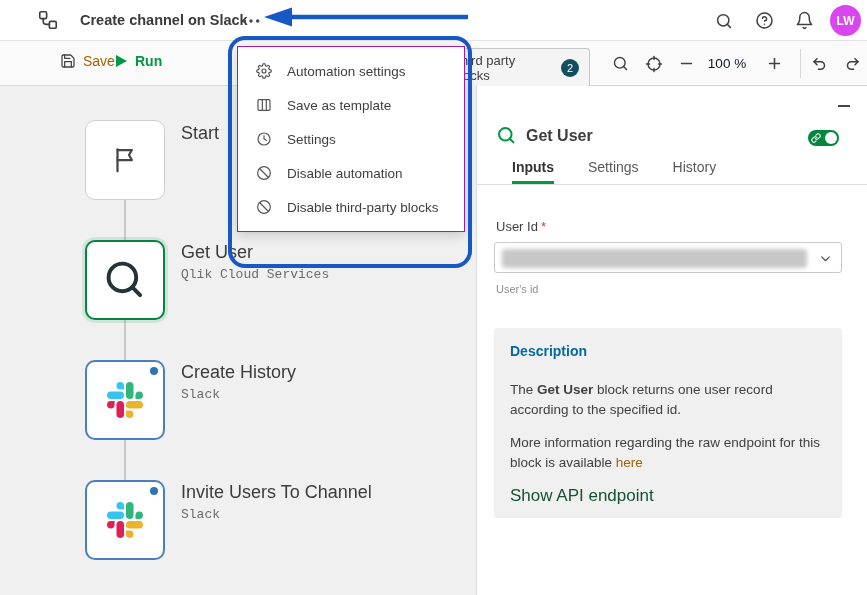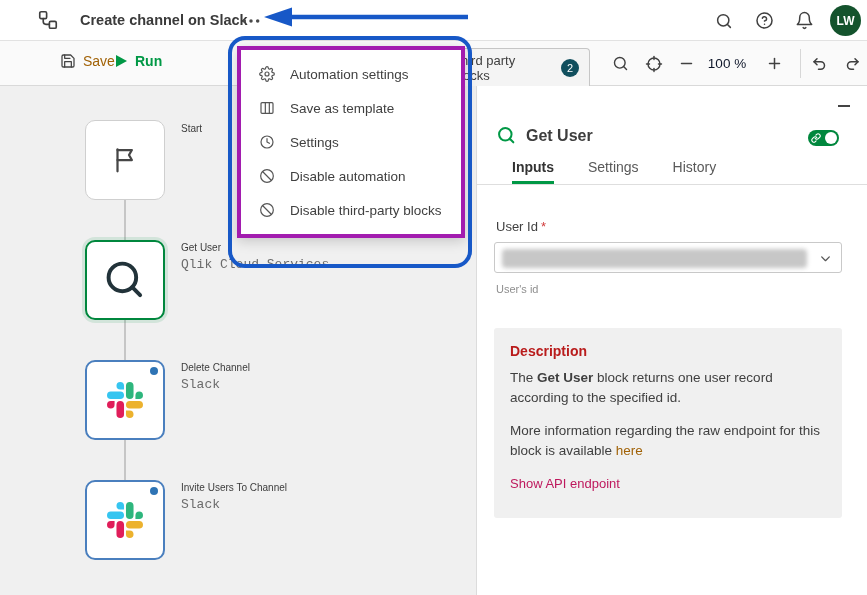--- a/index.html
+++ b/index.html
@@ -6,21 +6,21 @@
   html,body { width:867px; height:595px; }
   .app { position:relative; width:867px; height:595px; background:#fff; overflow:hidden; }
 
   
   .header { position:absolute; top:0; left:0; width:867px; height:41px; background:#fff; border-bottom:1px solid #e2e2e2; z-index:2; }
   .flow-icon { position:absolute; left:37px; top:9px; }
   .page-title { position:absolute; left:80px; top:12px; font-size:14.5px; font-weight:bold; color:#3a3a3a; white-space:nowrap; }
   .dots-btn { position:absolute; left:236px; top:10px; width:30px; height:21px; background:none; border:none; cursor:pointer; display:flex; align-items:center; justify-content:center; }
   .hbtn { position:absolute; top:8px; width:25px; height:25px; background:none; border:none; cursor:pointer; display:flex; align-items:center; justify-content:center; }
   .hbtn.search { left:711px; } .hbtn.help { left:752px; } .hbtn.bell { left:792px; }
-  .avatar { position:absolute; left:830px; top:5px; width:31px; height:31px; border-radius:50%; background:#14532d; color:#fff; font-size:12px; font-weight:bold; display:flex; align-items:center; justify-content:center; cursor:pointer; }
+  .avatar { position:absolute; left:830px; top:5px; width:31px; height:31px; border-radius:50%; background:#d946ef; color:#fff; font-size:12px; font-weight:bold; display:flex; align-items:center; justify-content:center; cursor:pointer; }
 
   
   .toolbar { position:absolute; top:41px; left:0; width:867px; height:45px; background:#fafafa; border-bottom:1px solid #d9d9d9; z-index:1; }
   .save-btn { position:absolute; left:60px; top:12px; display:flex; gap:7px; align-items:center; font-size:14px; color:#a16207; background:none; border:none; cursor:pointer; }
   .run-btn { position:absolute; left:116px; top:12px; display:flex; gap:8px; align-items:center; font-size:14px; font-weight:bold; color:#009845; background:none; border:none; cursor:pointer; }
   .play-tri { width:0; height:0; border-left:11px solid #009845; border-top:6.5px solid transparent; border-bottom:6.5px solid transparent; }
   .chip { position:absolute; left:442px; top:7px; height:38px; width:148px; background:#f4f4f4; border:1px solid #c6c6c6; border-bottom:none; border-radius:4px 4px 0 0; display:flex; align-items:center; padding:0 10px; gap:8px; font-size:13px; color:#404040; cursor:pointer; }
   .chip .badge { width:18px; height:18px; border-radius:50%; background:#114f5e; color:#fff; font-size:11px; display:flex; align-items:center; justify-content:center; flex:0 0 18px; }
   .tbtn { position:absolute; top:11px; width:23px; height:23px; display:flex; align-items:center; justify-content:center; background:none; border:none; cursor:pointer; }
   .tbtn.t-search { left:609px; } .tbtn.t-cross { left:642px; } .tbtn.t-minus { left:675px; }
@@ -31,26 +31,26 @@
   
   .canvas { position:absolute; top:86px; left:0; width:476px; height:509px; background:#f0f0f0; }
   .connector { position:absolute; left:124px; top:74px; width:2px; height:360px; background:#c6c6c6; }
   .block { position:absolute; left:85px; width:80px; height:80px; background:#fff; border-radius:10px; display:flex; align-items:center; justify-content:center; cursor:pointer; }
   .block.b-start { top:34px; border:1px solid #cfcfcf; }
   .block.b-getuser { top:154px; border:2px solid #00873d; box-shadow:0 0 0 3px rgba(0,152,69,0.12); }
   .block.b-slack1 { top:274px; border:2px solid #4a7fbe; }
   .block.b-slack2 { top:394px; border:2px solid #4a7fbe; }
   .block .corner-dot { position:absolute; top:5px; right:5px; width:8px; height:8px; border-radius:50%; background:#2e74b5; }
   .blabel { position:absolute; left:181px; }
-  .blabel .bt { font-size:10px; color:#3c3c3c; white-space:nowrap; }
+  .blabel .bt { font-size:18px; color:#3c3c3c; white-space:nowrap; }
   .blabel .bs { font-size:13px; color:#6b6b6b; margin-top:4px; white-space:nowrap;font-family:Liberation Mono, monospace; }
   .bl-start { top:37px; } .bl-getuser { top:156px; } .bl-slack1 { top:276px; } .bl-slack2 { top:396px; }
 
   
-  .menu { position:absolute; left:237px; top:46px; width:228px; background:#fff; border:4px solid #a21caf; box-shadow:0 3px 12px rgba(0,0,0,0.18); padding:7px 0; z-index:20; }
+  .menu { position:absolute; left:237px; top:46px; width:228px; background:#fff; border:1px solid #a21caf; box-shadow:0 3px 12px rgba(0,0,0,0.18); padding:7px 0; z-index:20; }
   .menu-item { height:34px; display:flex; align-items:center; gap:15px; padding:0 18px; font-size:13.5px; color:#404040; cursor:pointer; }
   .micon { flex:0 0 16px; height:16px; }
   .micon svg { stroke:#565656; fill:none; stroke-width:1.8; stroke-linecap:round; stroke-linejoin:round; }
 
   
   .anno-rect { position:absolute; left:228px; top:36px; width:244px; height:232px; border:4px solid #1758c7; border-radius:17px; z-index:30; pointer-events:none; }
   .anno-arrow { position:absolute; left:256px; top:4px; z-index:30; pointer-events:none; }
 
   
   .panel { position:absolute; top:86px; left:476px; width:391px; height:509px; background:#fff; border-left:1px solid #dcdcdc; }
@@ -65,24 +65,24 @@
   .tab { font-size:14px; color:#595959; line-height:31px; position:relative; cursor:pointer; }
   .tab.active { color:#333; font-weight:bold; }
   .tab.active::after { content:""; position:absolute; left:0; right:0; bottom:0; height:3px; background:#009845; }
   .f-label { position:absolute; top:133px; left:19px; font-size:13px; color:#404040; }
   .f-label .req { color:#d13b3b; margin-left:3px; }
   .select { position:absolute; top:156px; left:17px; width:348px; height:31px; border:1px solid #c9c9c9; border-radius:3px; background:#fff; cursor:pointer; }
   .redact { position:absolute; left:7px; top:6px; width:305px; height:19px; background:#c7c7c7; border-radius:4px; filter:blur(2px); }
   .chev { position:absolute; right:9px; top:9px; }
   .f-help { position:absolute; top:197px; left:19px; font-size:11px; color:#8f8f8f; }
   .desc { position:absolute; top:242px; left:17px; width:348px; height:190px; background:#f0f0f0; border-radius:3px; padding:15px 16px; }
-  .desc h4 { font-size:14px; color:#b91c1c; margin-bottom:9px; }
+  .desc h4 { font-size:14px; color:#0369a1; margin-bottom:21px; }
   .desc p { font-size:13.5px; color:#404040; line-height:20px; margin-bottom:13px; }
   .link { color:#a16207; text-decoration:none; cursor:pointer;margin-top:8px; }
-  .api-link { display:inline-block; font-size:13px; color:#be185d; text-decoration:none; cursor:pointer; }
+  .api-link { display:inline-block; font-size:17px; color:#14532d; text-decoration:none; cursor:pointer; }
 </style>
 </head>
 <body>
 
 <div class="app">
 
   <div class="header">
     <span class="flow-icon">
       <svg width="22" height="22" viewBox="0 0 24 24" fill="none" stroke="#3f3f3f" stroke-width="1.8" stroke-linecap="round">
         <rect x="3" y="3" width="7.5" height="7.5" rx="1.5"></rect>
@@ -208,21 +208,21 @@
     <div class="block b-slack1">
       <span class="corner-dot"></span>
       <svg width="36" height="36" viewBox="0 0 24 24">
         <path fill="#E01E5A" d="M5.042 15.165a2.528 2.528 0 0 1-2.52 2.523A2.528 2.528 0 0 1 0 15.165a2.527 2.527 0 0 1 2.522-2.52h2.52v2.52zM6.313 15.165a2.527 2.527 0 0 1 2.521-2.52 2.527 2.527 0 0 1 2.521 2.52v6.313A2.528 2.528 0 0 1 8.834 24a2.528 2.528 0 0 1-2.521-2.522v-6.313z"></path>
         <path fill="#36C5F0" d="M8.834 5.042a2.528 2.528 0 0 1-2.521-2.52A2.528 2.528 0 0 1 8.834 0a2.528 2.528 0 0 1 2.521 2.522v2.52H8.834zM8.834 6.313a2.528 2.528 0 0 1 2.521 2.521 2.528 2.528 0 0 1-2.521 2.521H2.522A2.528 2.528 0 0 1 0 8.834a2.528 2.528 0 0 1 2.522-2.521h6.312z"></path>
         <path fill="#2EB67D" d="M18.956 8.834a2.528 2.528 0 0 1 2.522-2.521A2.528 2.528 0 0 1 24 8.834a2.528 2.528 0 0 1-2.522 2.521h-2.522V8.834zM17.688 8.834a2.528 2.528 0 0 1-2.523 2.521 2.527 2.527 0 0 1-2.52-2.521V2.522A2.527 2.527 0 0 1 15.165 0a2.528 2.528 0 0 1 2.523 2.522v6.312z"></path>
         <path fill="#ECB22E" d="M15.165 18.956a2.528 2.528 0 0 1 2.523 2.522A2.528 2.528 0 0 1 15.165 24a2.527 2.527 0 0 1-2.52-2.522v-2.522h2.52zM15.165 17.688a2.527 2.527 0 0 1-2.52-2.523 2.526 2.526 0 0 1 2.52-2.52h6.313A2.527 2.527 0 0 1 24 15.165a2.528 2.528 0 0 1-2.522 2.523h-6.313z"></path>
       </svg>
     </div>
     <div class="blabel bl-slack1">
-      <div class="bt">Delete Channel</div>
+      <div class="bt">Create History</div>
       <div class="bs">Slack</div>
     </div>
 
     <div class="block b-slack2">
       <span class="corner-dot"></span>
       <svg width="36" height="36" viewBox="0 0 24 24">
         <path fill="#E01E5A" d="M5.042 15.165a2.528 2.528 0 0 1-2.52 2.523A2.528 2.528 0 0 1 0 15.165a2.527 2.527 0 0 1 2.522-2.52h2.52v2.52zM6.313 15.165a2.527 2.527 0 0 1 2.521-2.52 2.527 2.527 0 0 1 2.521 2.52v6.313A2.528 2.528 0 0 1 8.834 24a2.528 2.528 0 0 1-2.521-2.522v-6.313z"></path>
         <path fill="#36C5F0" d="M8.834 5.042a2.528 2.528 0 0 1-2.521-2.52A2.528 2.528 0 0 1 8.834 0a2.528 2.528 0 0 1 2.521 2.522v2.52H8.834zM8.834 6.313a2.528 2.528 0 0 1 2.521 2.521 2.528 2.528 0 0 1-2.521 2.521H2.522A2.528 2.528 0 0 1 0 8.834a2.528 2.528 0 0 1 2.522-2.521h6.312z"></path>
         <path fill="#2EB67D" d="M18.956 8.834a2.528 2.528 0 0 1 2.522-2.521A2.528 2.528 0 0 1 24 8.834a2.528 2.528 0 0 1-2.522 2.521h-2.522V8.834zM17.688 8.834a2.528 2.528 0 0 1-2.523 2.521 2.527 2.527 0 0 1-2.52-2.521V2.522A2.527 2.527 0 0 1 15.165 0a2.528 2.528 0 0 1 2.523 2.522v6.312z"></path>
         <path fill="#ECB22E" d="M15.165 18.956a2.528 2.528 0 0 1 2.523 2.522A2.528 2.528 0 0 1 15.165 24a2.527 2.527 0 0 1-2.52-2.522v-2.522h2.52zM15.165 17.688a2.527 2.527 0 0 1-2.52-2.523 2.526 2.526 0 0 1 2.52-2.52h6.313A2.527 2.527 0 0 1 24 15.165a2.528 2.528 0 0 1-2.522 2.523h-6.313z"></path>

